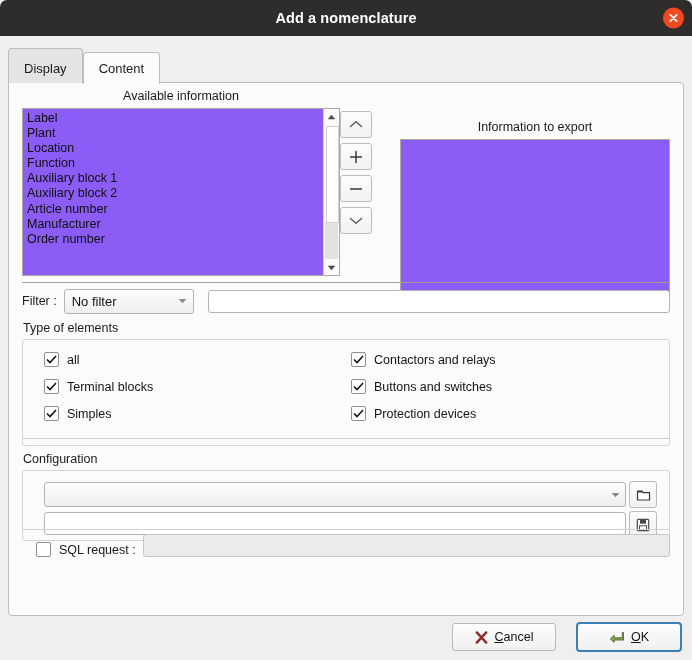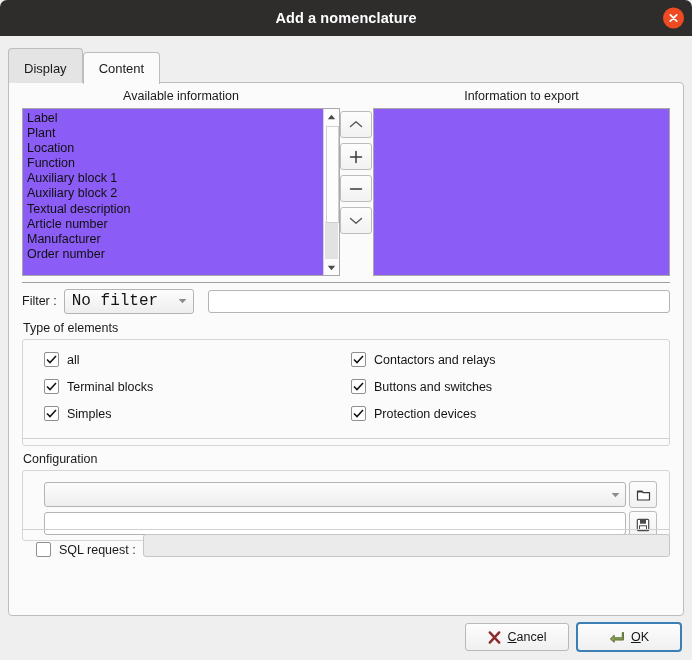--- a/index.html
+++ b/index.html
@@ -99,21 +99,21 @@
 
   
   .lists-row {
     position: absolute;
     left: 0; right: 0;
     top: 0;
     height: 198px;
   }
   .list-col { position: absolute; top: 0; }
   .list-col.left  { left: 13px;  width: 318px; }
-  .list-col.right { right: 13px; width: 297px; }
+  .list-col.right { right: 13px; width: 270px; margin-top: 31px; }
   .list-caption {
     text-align: center;
     font-size: 12.5px;
     color: #1a1a1a;
     padding: 6px 0 5px 0;
   }
   .listbox {
     position: relative;
     height: 166px;
     background: #8b5cf6;
@@ -219,27 +219,26 @@
     width: 128px;
     height: 23px;
     background: linear-gradient(#fdfdfd, #eeeeee);
     border: 1px solid #b4b4b4;
     border-radius: 3px;
     display: flex;
     align-items: center;
     cursor: pointer;
   }
   .combo-text {
-    font-size: 16px;
+    font-size: 13px;
     padding-left: 7px;
     flex: 1;
     color: #141414;
     white-space: nowrap;
     overflow: hidden;
-    font-family: Liberation Mono, monospace;
   }
   .combo-arrow {
     width: 20px;
     display: flex;
     align-items: center;
     justify-content: center;
   }
   .textinput {
     height: 21px;
     background: #ffffff;
@@ -355,21 +354,21 @@
     color: #8a8a8a;
   }
 
   
   .footer {
     position: absolute;
     right: 10px;
     bottom: 8px;
     display: flex;
     align-items: center;
-    gap: 7px;
+    gap: 20px;
   }
   .dlg-btn {
     min-width: 78px;
     height: 26px;
     padding: 0 12px;
     background: linear-gradient(#fdfdfd, #f0f0f0);
     border: 1px solid #b9b9b9;
     border-radius: 3px;
     display: flex;
     align-items: center;
@@ -412,21 +411,20 @@
       <div class="list-col left">
         <div class="list-caption">Available information</div>
         <div class="listbox">
           <div class="listbox-items">
             <div class="list-item">Label</div>
             <div class="list-item">Plant</div>
             <div class="list-item">Location</div>
             <div class="list-item">Function</div>
             <div class="list-item">Auxiliary block 1</div>
             <div class="list-item">Auxiliary block 2</div>
-            <div class="list-item">Textual description</div>
             <div class="list-item">Article number</div>
             <div class="list-item">Manufacturer</div>
             <div class="list-item">Order number</div>
 
           </div>
           <div class="vscroll">
             <div class="vscroll-btn up">
               <svg width="9" height="6" viewBox="0 0 9 6">
                 <path d="M4.5 0.8 L8.2 5.2 L0.8 5.2 Z" fill="#4a4a4a"></path>
               </svg>

